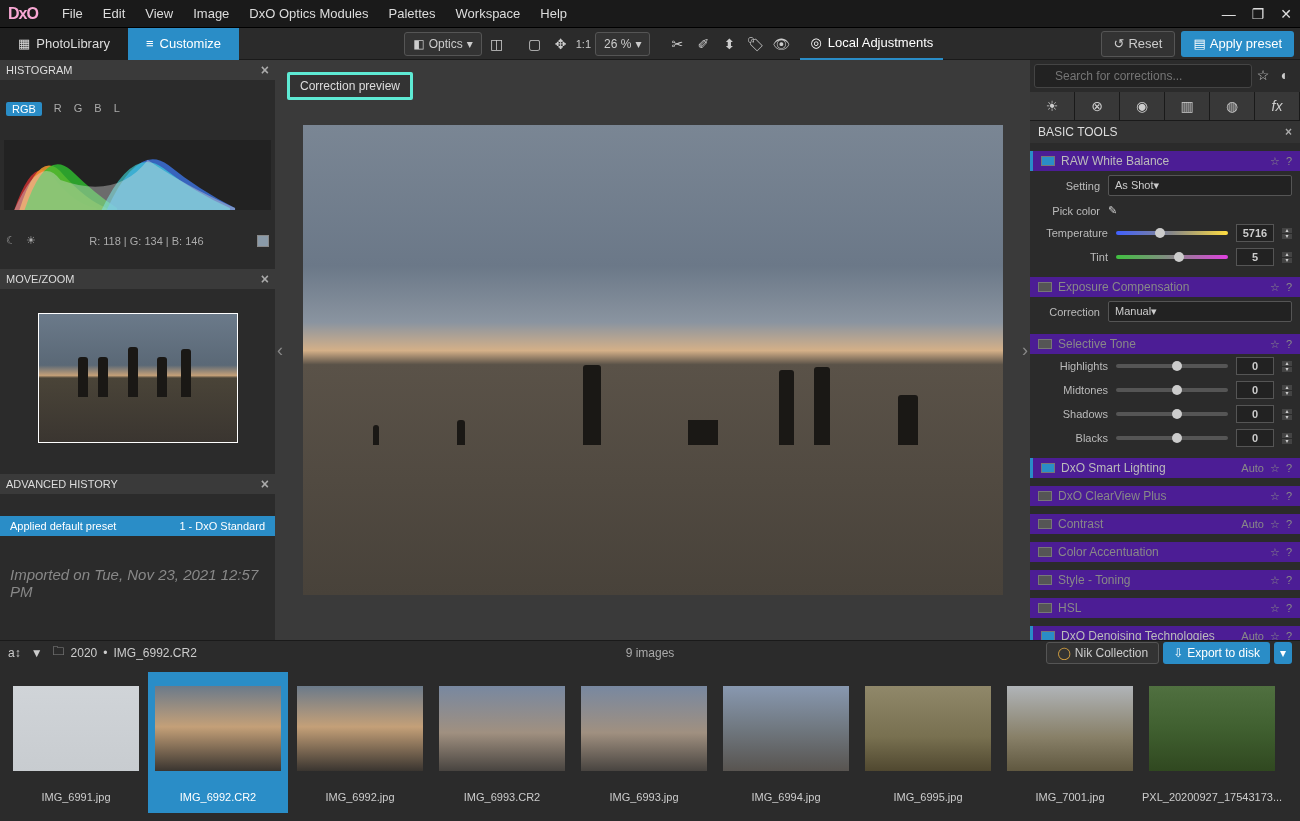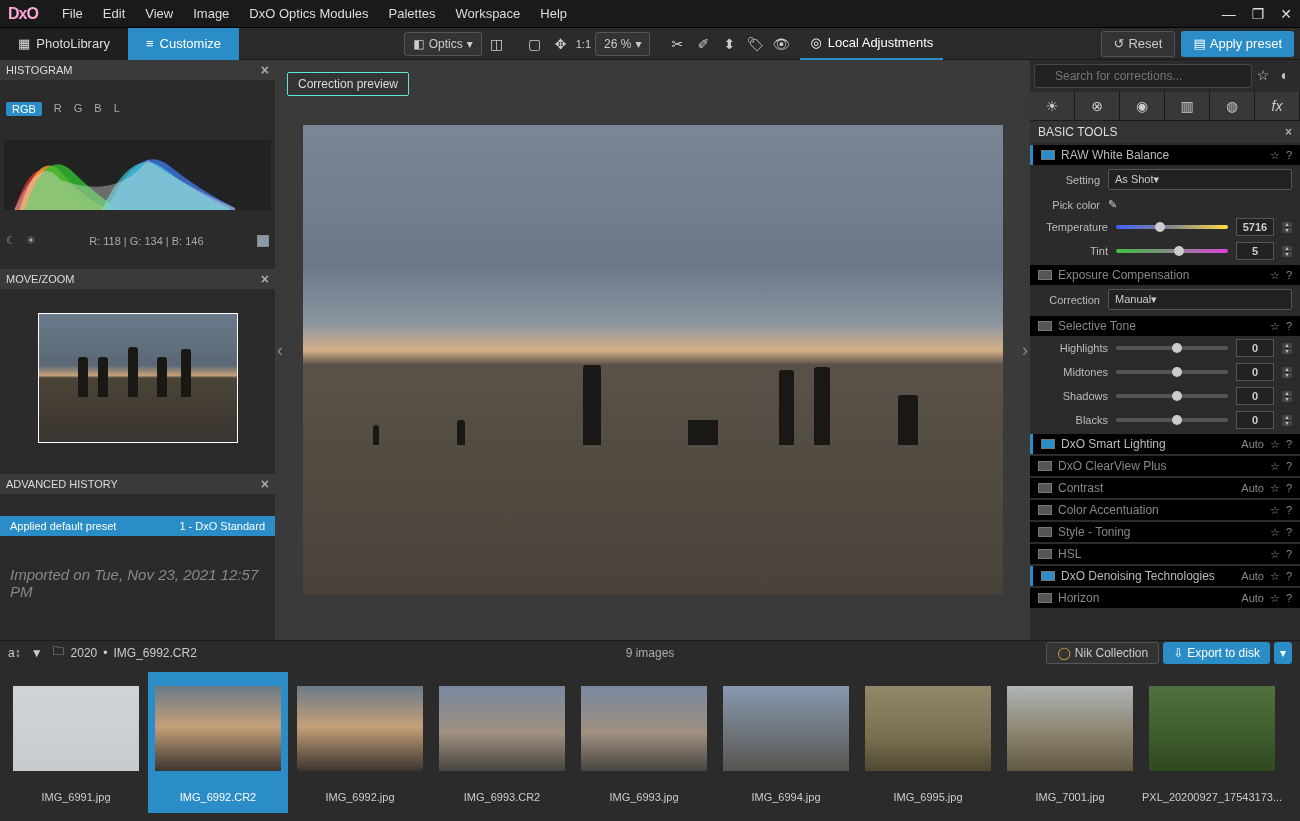--- a/index.html
+++ b/index.html
@@ -42,35 +42,35 @@
 
 .movezoom { height: 145px; }
 .nav-thumb { margin: 4px auto; width: 200px; height: 130px; border: 1px solid #fff; background: linear-gradient(#6b7a8a 0%, #5a6876 40%, #c4a078 48%, #4a4438 50%, #3a3530 100%); position: relative; }
 
 
 .history-item { background: #2a8dc7; color: #fff; font-size: 11px; padding: 4px 10px; display: flex; justify-content: space-between; margin: 2px 0; }
 .history-meta { font-size: 15px; color: #888; font-style: italic; padding: 8px 10px; }
 
 
 .center { flex: 1; background: #3a3a3a; display: flex; flex-direction: column; position: relative; }
-.preview-label { position: absolute; top: 12px; left: 12px; background: #333; border: 1px solid #5eead4; padding: 4px 10px; font-size: 12px; color: #ddd; border-radius: 2px; z-index: 2; text-align: right;}
+.preview-label { position: absolute; top: 12px; left: 12px; background: #333; border: 3px solid #5eead4; padding: 4px 10px; font-size: 12px; color: #ddd; border-radius: 2px; z-index: 2; text-align: right;}
 .canvas-wrap { flex: 1; display: flex; align-items: center; justify-content: center; padding: 50px 10px 30px 10px; position:relative;}
 .canvas { width: 700px; height: 470px; background: linear-gradient(#7a8694 0%, #6b7888 30%, #8a94a0 42%, #d4b088 48%, #5a5248 51%, #48423a 100%); position: relative;}
 .arrow-l, .arrow-r { position: absolute; top: 50%; color: #888; font-size: 18px; cursor: pointer; transform: translateY(-50%); }
 .arrow-l { left: 2px; } .arrow-r { right: 2px; }
 
 
 .right-panel { width: 270px; background: #2b2b2b; display: flex; flex-direction: column; overflow-y:auto;}
 .search-bar { display: flex; padding: 4px; }
 .search-input { flex: 1; background: #222; border: 1px solid #444; border-radius: 3px; padding: 4px 20px; color: #888; font-size: 12px; }
 .tool-tabs { display: flex; border-bottom: 1px solid #1a1a1a; }
 .tool-tab { flex: 1; height: 28px; display: flex; align-items: center; justify-content: center; border-right: 1px solid #1a1a1a; background: #383838; cursor: pointer; color:#ccc; font-size:14px;}
 .section-hdr { background: #333; padding: 4px 8px; font-size: 12px; color: #ddd; display: flex; justify-content: space-between; align-items: center; }
 .section-hdr .close { color: #aaa; cursor: pointer; font-weight: bold; }
-.subsection { background: #000000; padding: 3px 8px; display: flex; align-items: center; gap: 6px; font-size: 12px; color: #bbb; margin-top: 2px; }
+.subsection { background: #4c1d95; padding: 3px 8px; display: flex; align-items: center; gap: 6px; font-size: 12px; color: #bbb; margin-top: 8px; }
 .subsection.on { border-left: 3px solid #2a8dc7; }
 .subsection.disabled { color: #888; }
 .chk { width: 14px; height: 10px; background: #555; border: 1px solid #777; }
 .chk.on { background: #2a8dc7; }
 .star-help { margin-left: auto; display: flex; gap: 6px; color: #888; font-size: 11px; }
 .control-row { display: flex; align-items: center; padding: 3px 8px; gap: 8px; font-size: 11px; }
 .control-row .label { width: 70px; text-align: right; color: #bbb; }
 .slider-track { flex: 1; height: 4px; background: #555; position: relative; border-radius: 2px; }
 .slider-track.temp { background: linear-gradient(90deg, #4060ff, #888, #ffdd40); }
 .slider-track.tint { background: linear-gradient(90deg, #40c040, #888, #e040e0); }

